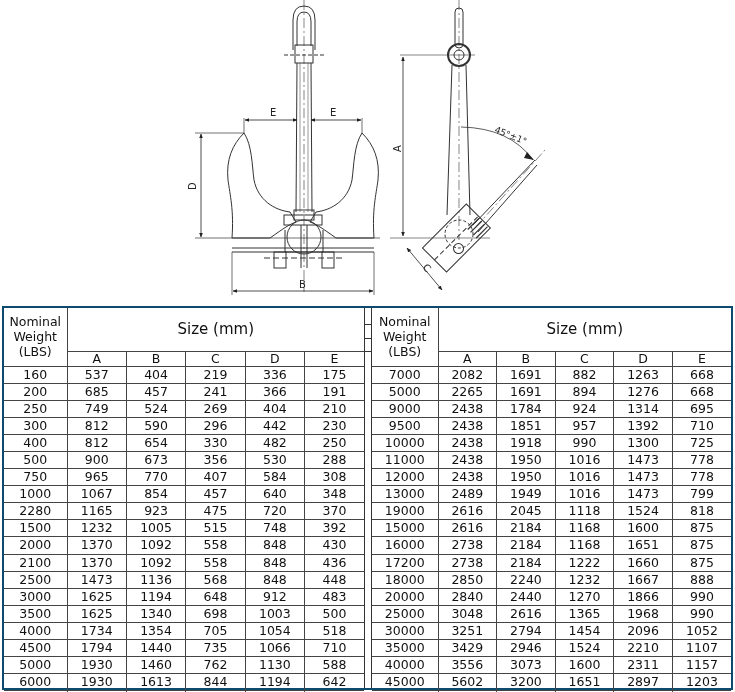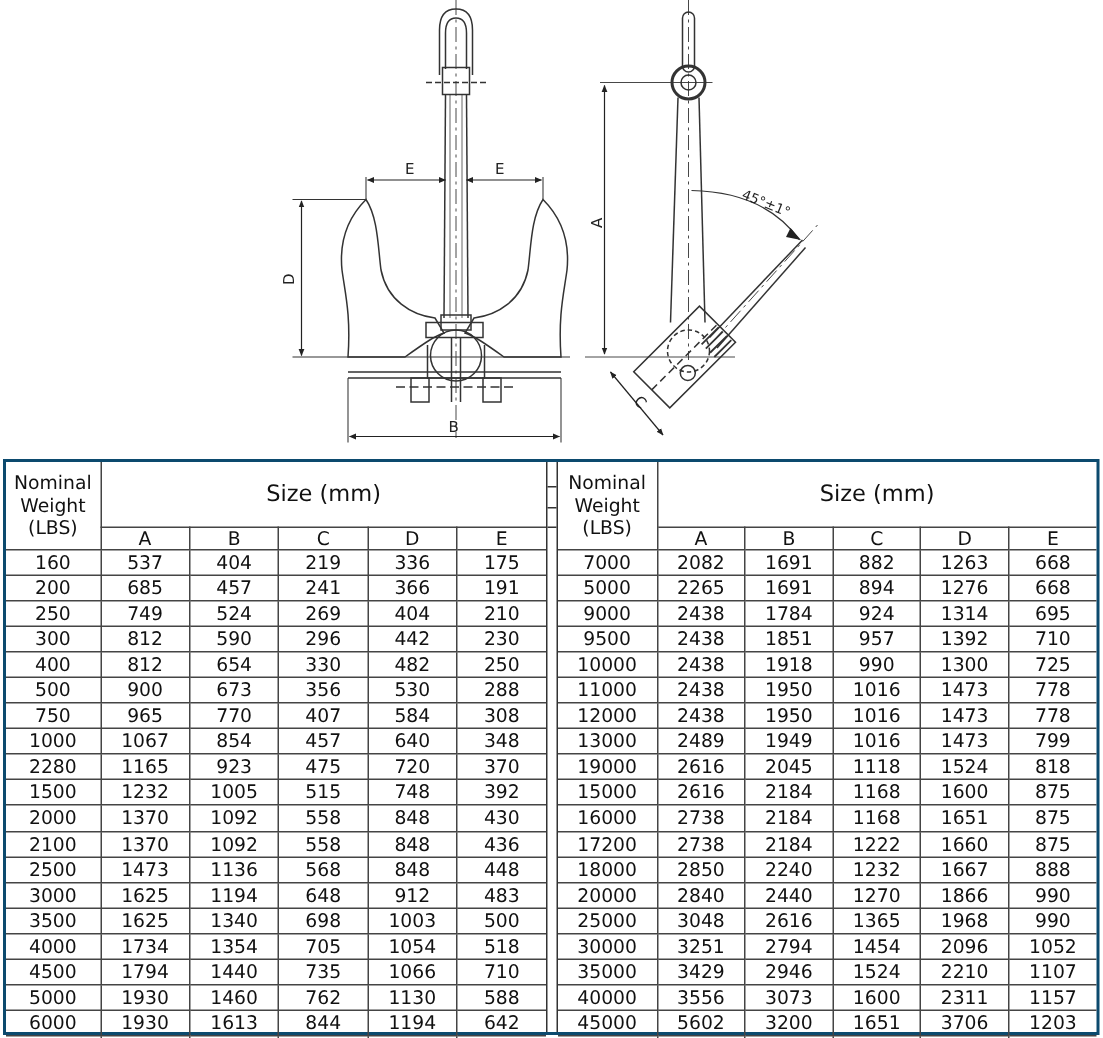--- a/index.html
+++ b/index.html
@@ -494,21 +494,21 @@
             <td>3073</td>
             <td>1600</td>
             <td>2311</td>
             <td>1157</td>
           </tr>
           <tr class="row">
             <td>45000</td>
             <td>5602</td>
             <td>3200</td>
             <td>1651</td>
-            <td>3706</td>
+            <td>2897</td>
             <td>1203</td>
           </tr>
           <tr class="row">
             <td>50000</td>
             <td>3860</td>
             <td>3327</td>
             <td>1727</td>
             <td>2515</td>
             <td>1246</td>
           </tr>

